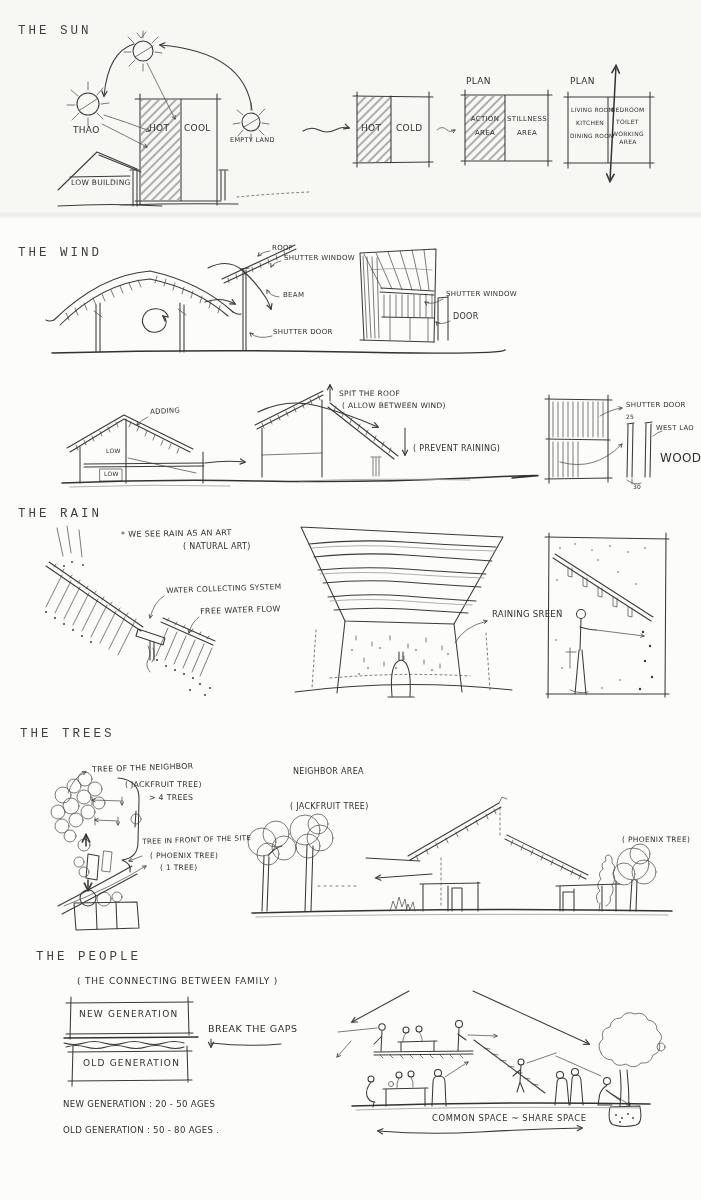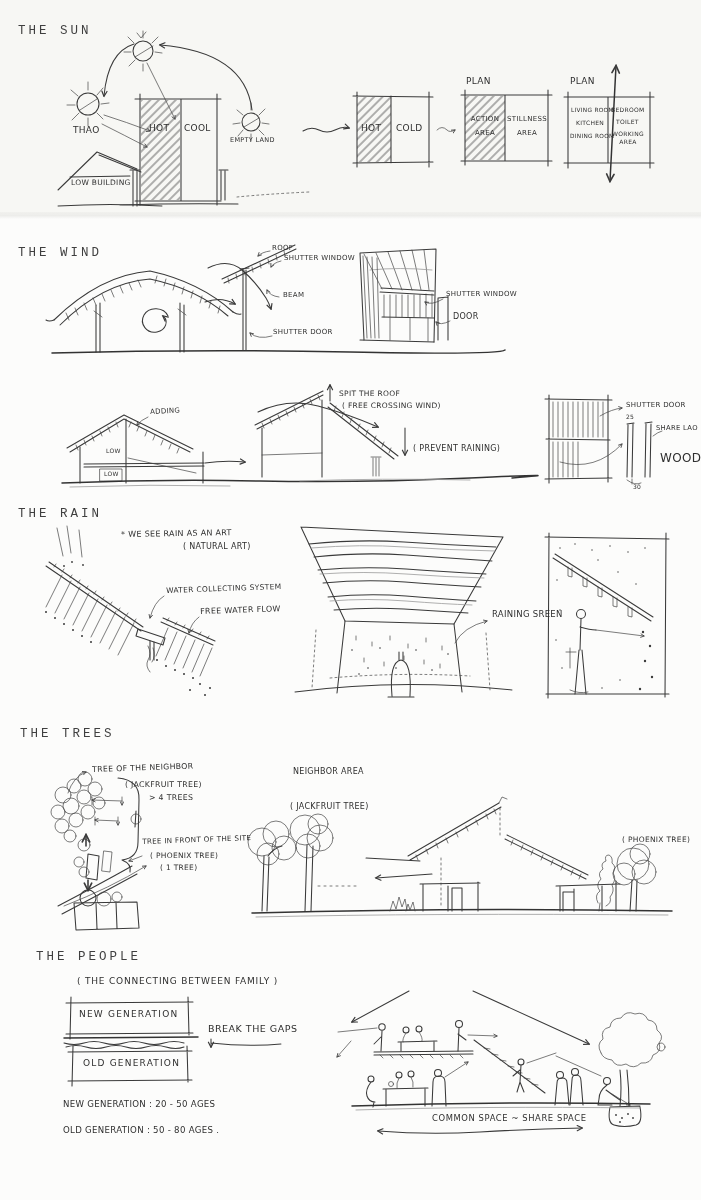--- a/index.html
+++ b/index.html
@@ -365,25 +365,25 @@
 <div class="lb" style="left:272px;top:245px;font-size:7px">ROOF</div>
 <div class="lb" style="left:284px;top:255px;font-size:7px">SHUTTER WINDOW</div>
 <div class="lb" style="left:283px;top:292px;font-size:7px">BEAM</div>
 <div class="lb" style="left:273px;top:329px;font-size:7px">SHUTTER DOOR</div>
 <div class="lb" style="left:446px;top:291px;font-size:7px">SHUTTER WINDOW</div>
 <div class="lb" style="left:453px;top:313px;font-size:8px">DOOR</div>
 <div class="lb" style="left:150px;top:409px;font-size:7px;transform:rotate(-3deg)">ADDING</div>
 <div class="lb" style="left:106px;top:448px;font-size:6px">LOW</div>
 <div class="lb" style="left:104px;top:471px;font-size:6px">LOW</div>
 <div class="lb" style="left:339px;top:390px;font-size:7.5px">SPIT THE ROOF</div>
-<div class="lb" style="left:342px;top:402px;font-size:7.5px">( FREE CROSSING WIND)</div>
+<div class="lb" style="left:342px;top:402px;font-size:7.5px">( ALLOW BETWEEN WIND)</div>
 <div class="lb" style="left:413px;top:445px;font-size:8px">( PREVENT RAINING)</div>
 <div class="lb" style="left:626px;top:402px;font-size:7px">SHUTTER DOOR</div>
 <div class="lb" style="left:626px;top:414px;font-size:6px">25</div>
-<div class="lb" style="left:656px;top:425px;font-size:6.8px">SHARE LAO</div>
+<div class="lb" style="left:656px;top:425px;font-size:6.8px">WEST LAO</div>
 <div class="lb" style="left:660px;top:452px;font-size:12px">WOOD</div>
 <div class="lb" style="left:633px;top:484px;font-size:6px">30</div>
 
 <div class="head" style="left:18px;top:507px">THE RAIN</div>
 <div class="lb" style="left:121px;top:531px;font-size:8px;transform:rotate(-1deg)">* WE SEE RAIN AS AN ART</div>
 <div class="lb" style="left:183px;top:543px;font-size:8px">( NATURAL ART)</div>
 <div class="lb" style="left:166px;top:587px;font-size:7.5px;transform:rotate(-2deg)">WATER COLLECTING SYSTEM</div>
 <div class="lb" style="left:200px;top:608px;font-size:8px;transform:rotate(-2deg)">FREE WATER FLOW</div>
 <div class="lb" style="left:492px;top:610px;font-size:8.5px">RAINING SREEN</div>
 

